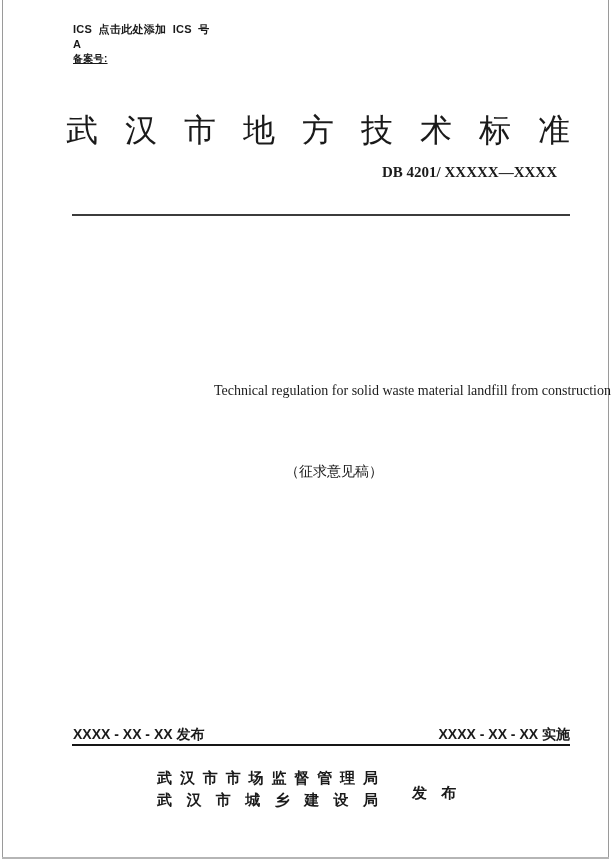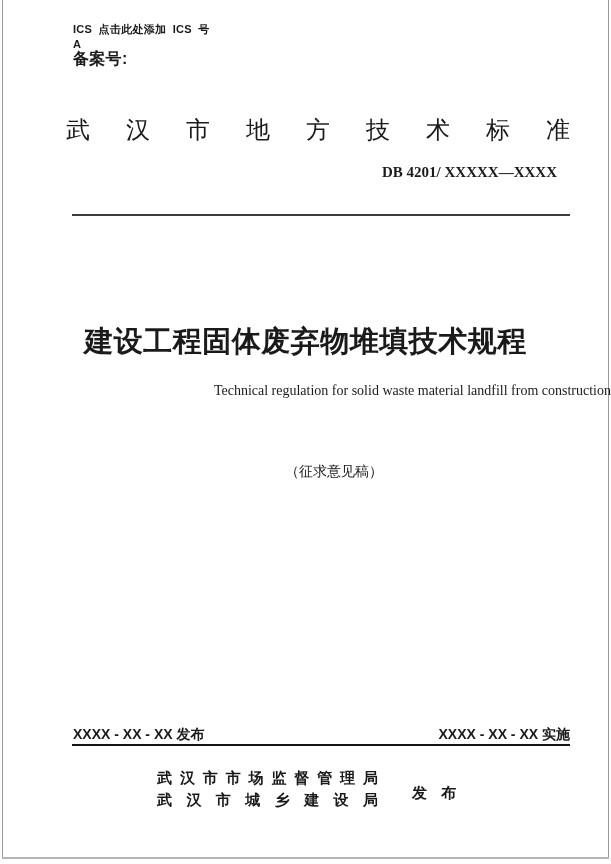--- a/index.html
+++ b/index.html
@@ -29,40 +29,40 @@
     left: 73px;
     font-weight: bold;
     font-size: 11px;
     line-height: 13px;
     letter-spacing: 0.3px;
     word-spacing: 3px;
     white-space: nowrap;
   }
   .ics    { top: 23px; }
   .class-code { top: 38px; }
-  .record { top: 52px; font-size: 16px; }
+  .record { top: 52px; font-size: 10px; text-decoration: underline; }
 
   
   .logo {
     top: 34px;
     right: 52px;
     font-family: "Liberation Serif", serif;
     font-weight: bold;
     font-size: 60px;
     line-height: 62px;
     letter-spacing: 1px;
     white-space: nowrap;
   }
 
   
   .standard-type {
     left: 66px;
     top: 115px;
     width: 504px;
-    font-size: 24px;
+    font-size: 32px;
     line-height: 30px;
     text-align: justify;
     text-align-last: justify;
     white-space: nowrap;
   }
 
   .standard-number {
     top: 164px;
     right: 54px;
     font-family: "Liberation Serif", serif;
@@ -149,21 +149,20 @@
   <div class="abs edge-bottom"></div>
 
   <div class="abs meta-line ics">ICS 点击此处添加 ICS 号</div>
   <div class="abs meta-line class-code">A</div>
   <div class="abs meta-line record">备案号:</div>
 
   <div class="abs standard-type">武 汉 市 地 方 技 术 标 准</div>
   <div class="abs standard-number">DB 4201/ XXXXX—XXXX</div>
   <div class="abs rule-top"></div>
 
-  <div class="abs title-cn">建设工程固体废弃物堆填技术规程</div>
   <div class="abs title-en">Technical regulation for solid waste material landfill from construction</div>
   <div class="abs draft-note">（征求意见稿）</div>
 
   <div class="abs date date-issue">XXXX - XX - XX 发布</div>
   <div class="abs date date-impl">XXXX - XX - XX 实施</div>
   <div class="abs rule-bottom"></div>
 
   <div class="abs issuer issuer-1">武 汉 市 市 场 监 督 管 理 局</div>
   <div class="abs issuer issuer-2">武 汉 市 城 乡 建 设 局</div>
   <div class="abs publish-label">发 布</div>

